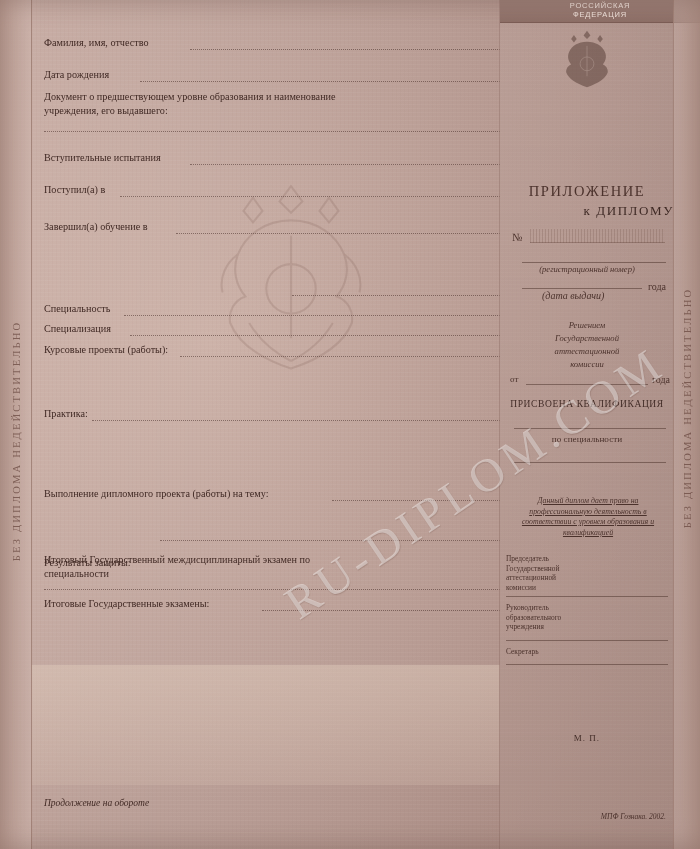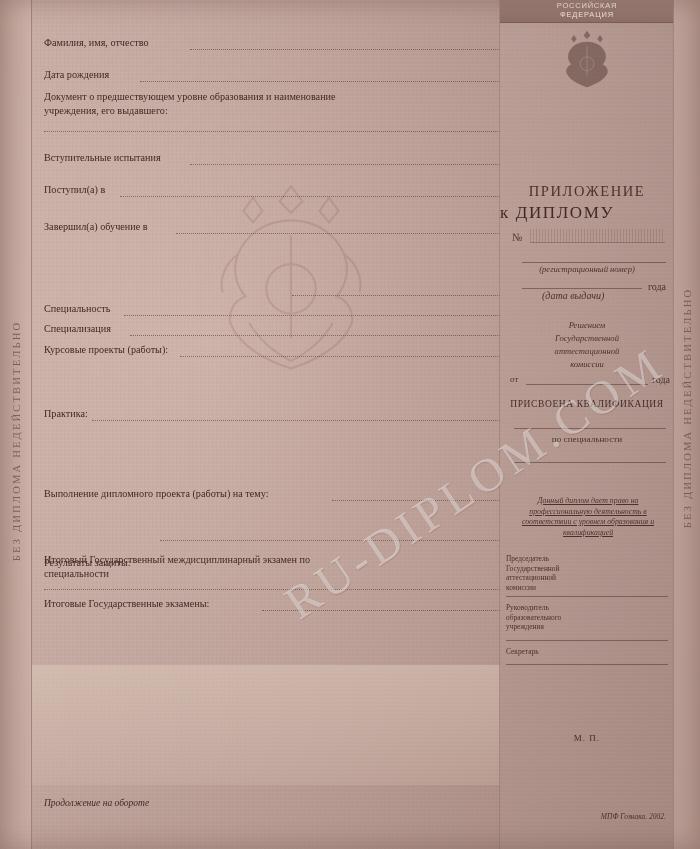--- a/index.html
+++ b/index.html
@@ -84,21 +84,21 @@
     font-size: 10.5px;
     letter-spacing: 2.2px;
     color: #6b4a42;
     opacity: .75;
   }
 
   
   .rf-header {
     position: absolute;
     left: 0; top: 0;
-    width: 174px;
+    width: 200px;
     height: 22px;
     background: linear-gradient(180deg, #9e8179, #8d6f67);
     display: flex;
     align-items: center;
     justify-content: center;
     border-bottom: 1px solid rgba(90,60,52,.5);
   }
   .rf-header span {
     font-size: 7.5px;
     letter-spacing: .8px;
@@ -135,22 +135,22 @@
     top: 183px;
     text-align: center;
     font-size: 14.5px;
     letter-spacing: 1.6px;
     color: #4b322c;
   }
   .rp-title2 {
     position: absolute;
     left: 0; right: 26px;
     top: 203px;
-    text-align: left;
-    font-size: 17px;
+    text-align: right;
+    font-size: 13px;
     letter-spacing: 1.6px;
     color: #3f2a25;
   }
   .rp-no {
     position: absolute;
     left: 12px;
     top: 231px;
     font-size: 11px;
     color: #4b322c;
   }

